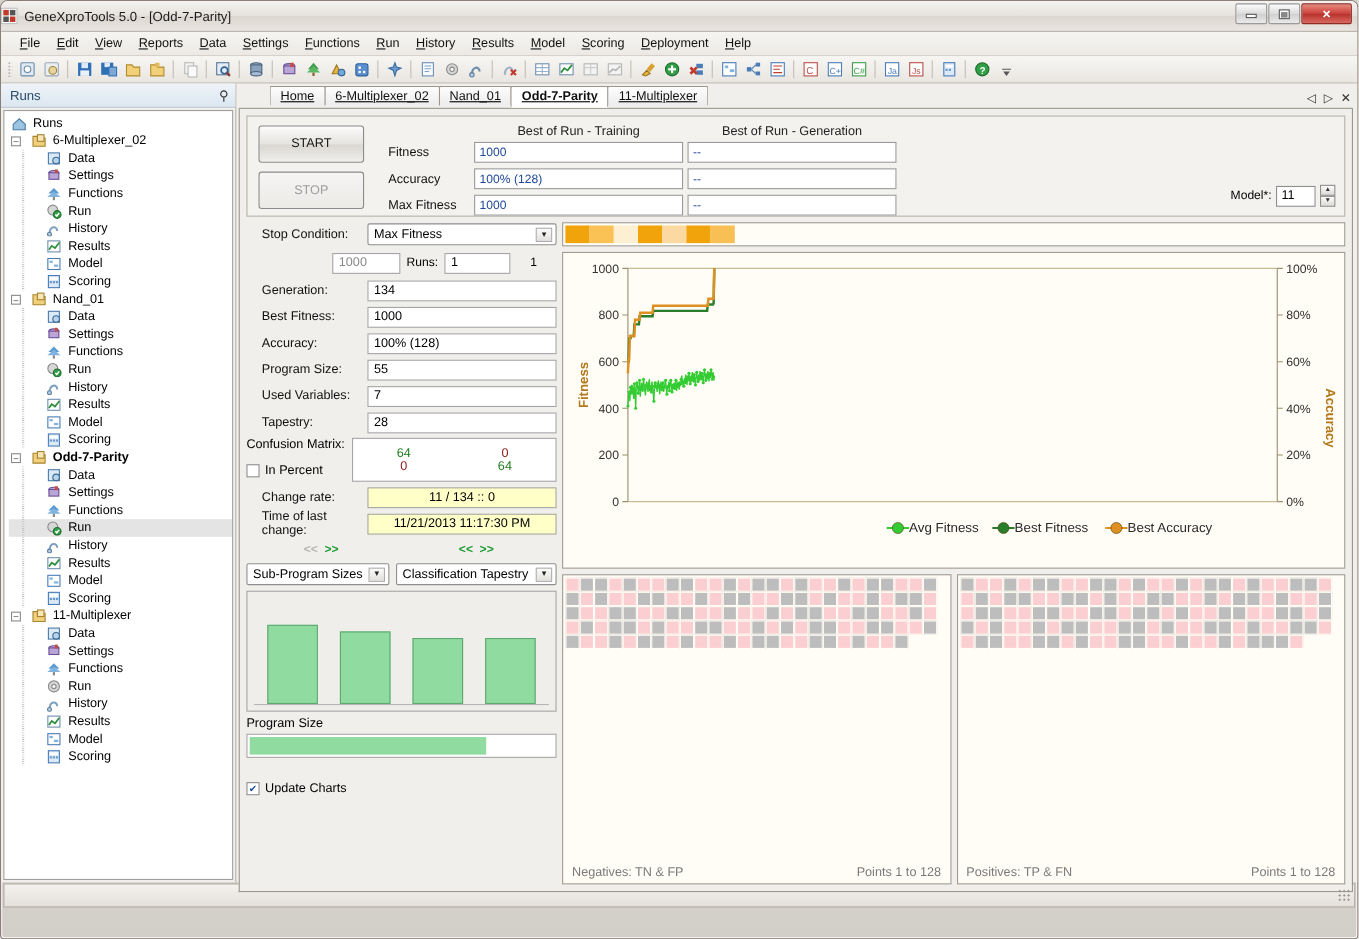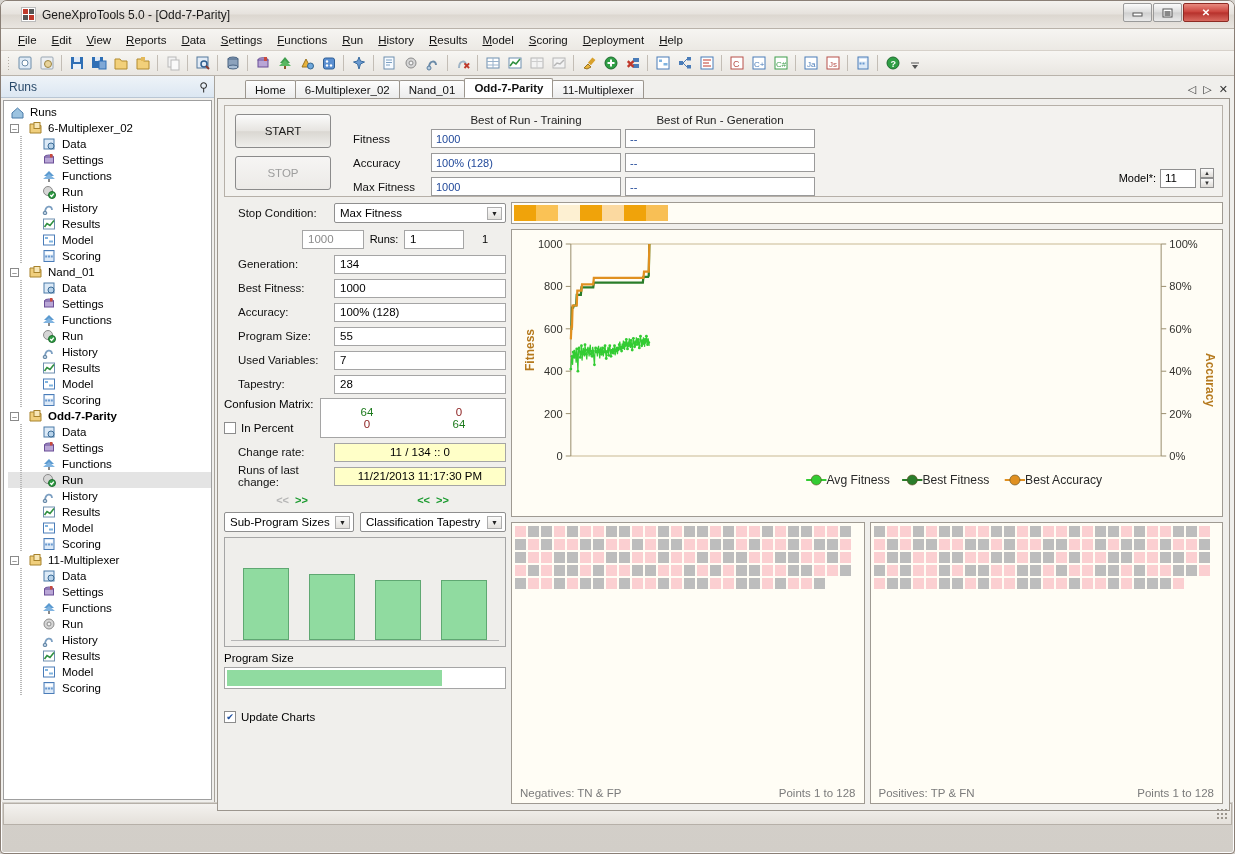--- a/index.html
+++ b/index.html
@@ -14,21 +14,21 @@
     background:linear-gradient(180deg,#e8e6e3 0%, #dcd9d4 40%, #d2cec8 100%);
     border:1px solid #8a7f76; border-radius:7px 7px 4px 4px;
     box-shadow:inset 0 0 0 1px #fdfdfd;
     overflow:hidden;
   }
   
   .titlebar {
     height:28px; position:relative;
     background:linear-gradient(180deg,#f4f2ef 0%,#e6e2dd 48%,#dcd7d0 52%,#e9e5e0 100%);
     border-bottom:1px solid #b9b2aa;
-    display:flex; align-items:center; padding-left:20px;
+    display:flex; align-items:center; padding-left:0;
   }
   .app-ico { width:15px; height:15px; margin-right:6px; position:relative; flex:none;
     background:#fff; border:1px solid #bbb; }
   .app-ico i { position:absolute; display:block; }
   .app-ico i:nth-child(1){ left:1px; top:1px; width:5px; height:5px; background:#c0392b;}
   .app-ico i:nth-child(2){ left:7px; top:1px; width:5px; height:5px; background:#555;}
   .app-ico i:nth-child(3){ left:1px; top:7px; width:5px; height:5px; background:#555;}
   .app-ico i:nth-child(4){ left:7px; top:7px; width:5px; height:5px; background:#c0392b;}
   .title-text { font-size:12px; color:#1a1a1a; }
   .wbtns { position:absolute; right:5px; top:2px; display:flex; gap:1px; }
@@ -82,22 +82,22 @@
   .exp { width:9px;height:9px; border:1px solid #8a8a8a; background:#fff;
          font-size:8px; line-height:7px; text-align:center; color:#333; margin-right:3px; flex:none;}
   .dotted { width:13px; height:16px; flex:none;
      background-image:linear-gradient(to bottom,#b9b9b9 1px, transparent 1px);
      background-size:2px 2px; background-position:6px 0; background-repeat:repeat-y; }
   .ico { width:16px; height:14px; margin-right:4px; flex:none; position:relative; }
   .lbl-bold { font-weight:bold; }
   .sel { background:#e4e4e4; }
   
   .client { flex:1; background:#f0efec; padding:2px 4px 0 2px; display:flex; flex-direction:column;}
-  .tabrow { height:22px; display:flex; align-items:flex-end; position:relative;
-            border-bottom:1px solid #9c968e; padding-left:28px; }
+  .tabrow { height:22px; display:flex; align-items:flex-start; position:relative;
+            border-bottom:1px solid #9c968e; padding-left:28px;text-decoration:underline; }
   .tab {
     height:18px; padding:0 9px; font-size:11.5px; display:flex; align-items:center;
     background:linear-gradient(180deg,#fdfdfd,#ececec);
     border:1px solid #9c968e; border-bottom:none; border-radius:2px 2px 0 0;
     margin-right:-1px; color:#111;
   }
   .tab.active { background:#fff; font-weight:bold; height:20px; border-bottom:1px solid #fff; z-index:2;}
   .tabnav { position:absolute; right:2px; bottom:2px; display:flex; gap:7px; font-size:11px; color:#333;}
   .panelwrap { flex:1; background:#f0efec; border:1px solid #9c968e; border-top:none;
                margin-top:0; padding:6px; display:flex; flex-direction:column; }
@@ -971,21 +971,21 @@
                   <div style="flex:1;text-align:center;color:#1c7a1c;font-size:11.5px;">64</div>
                 </div>
               </div>
             </div>
 
             <div class="row" style="margin-top:4px;">
               <div class="rlab">Change rate:</div>
               <div class="rval yellow">11 / 134 :: 0</div>
             </div>
             <div class="row">
-              <div class="rlab">Runs of last change:</div>
+              <div class="rlab">Time of last change:</div>
               <div class="rval yellow">11/21/2013 11:17:30 PM</div>
             </div>
 
             <div style="display:flex;margin-top:4px;height:16px;">
               <div style="width:136px;display:flex;justify-content:center;" class="navlinks">
                 <span class="off">&lt;&lt;</span>
                 <span class="on">&gt;&gt;</span>
               </div>
               <div style="flex:1;display:flex;justify-content:center;" class="navlinks">
                 <span class="on">&lt;&lt;</span>

